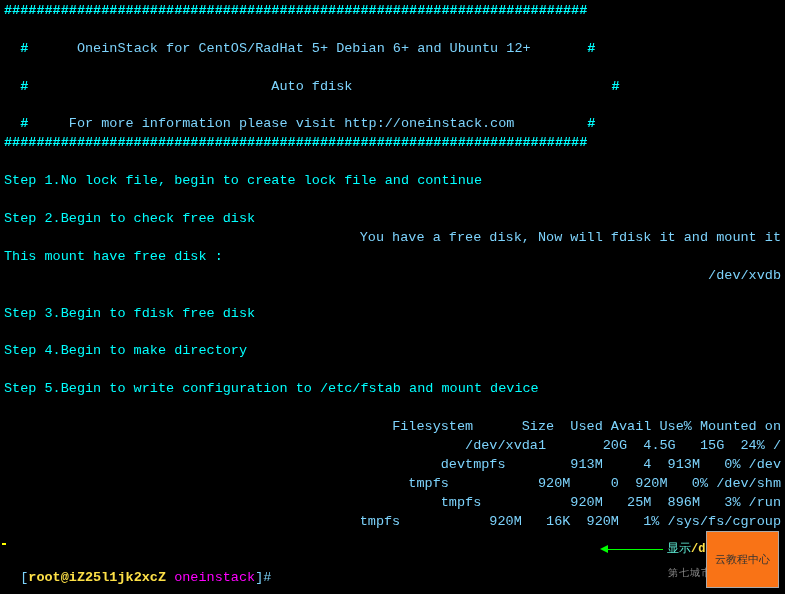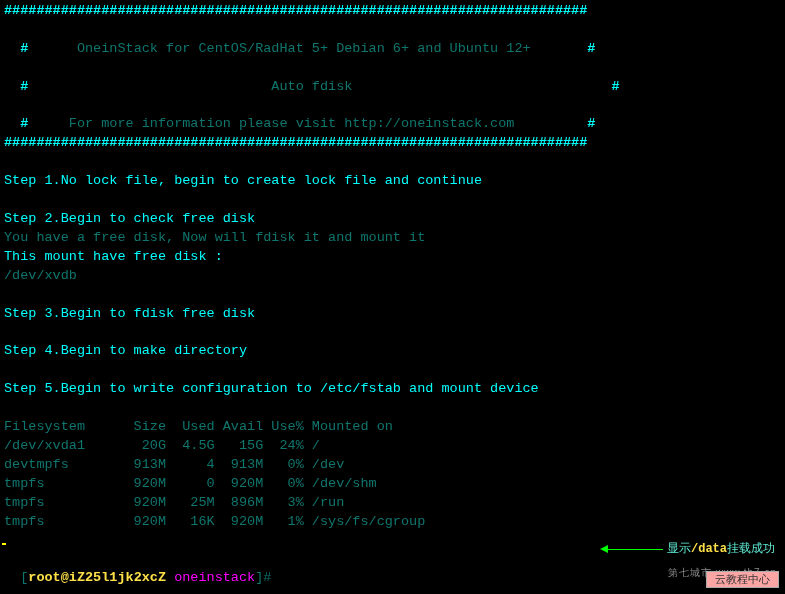--- a/index.html
+++ b/index.html
@@ -13,21 +13,21 @@
       font-family: "Courier New", monospace;
       font-size: 13.5px;
       line-height: 1.4;
       width: 785px;
       height: 594px;
       padding: 2px 4px;
       position: relative;
       overflow: hidden;
     }
     .cyan { color: #00ffff; }
-    .white { color: #0f766e; }
+    .white { color: #7dd3fc; text-align: right; }
     .green { color: #fde047; font-weight: bold; }
     .red { color: #5eead4; }
     .magenta { color: #ff00ff; }
     .header-line { white-space: pre; }
     .cyan-border {
       color: #00ffff;
       font-weight: bold;
     }
     .step-line { white-space: pre; }
     .blank { height: 19px; }
@@ -72,24 +72,24 @@
     }
     .annotation-text {
       font-size: 12px;
       white-space: nowrap;
       margin-left: 4px;
     }
     .watermark-box {
       position: absolute;
       right: 6px;
       bottom: 6px;
-      background: #fca5a5;
+      background: #f97316;
       color: #333;
       font-size: 11px;
-      padding: 0 8px;
+      padding: 20px 8px;
       border: 1px solid #aaa;
       font-family: sans-serif;
     }
     .bottom-watermark {
       position: absolute;
       right: 8px;
       bottom: 14px;
       color: #888;
       font-size: 10px;
       font-family: sans-serif;

